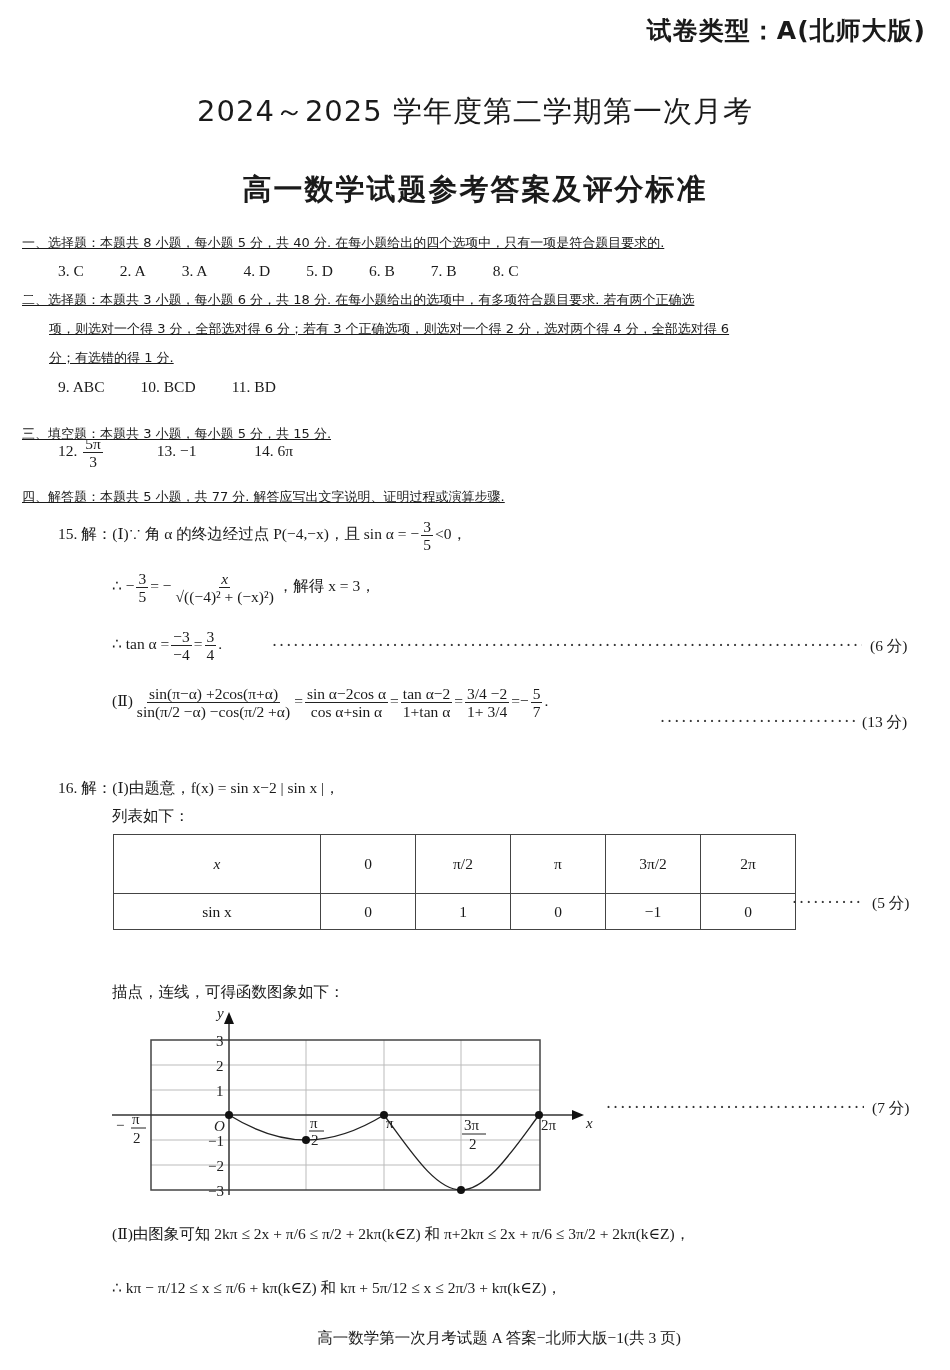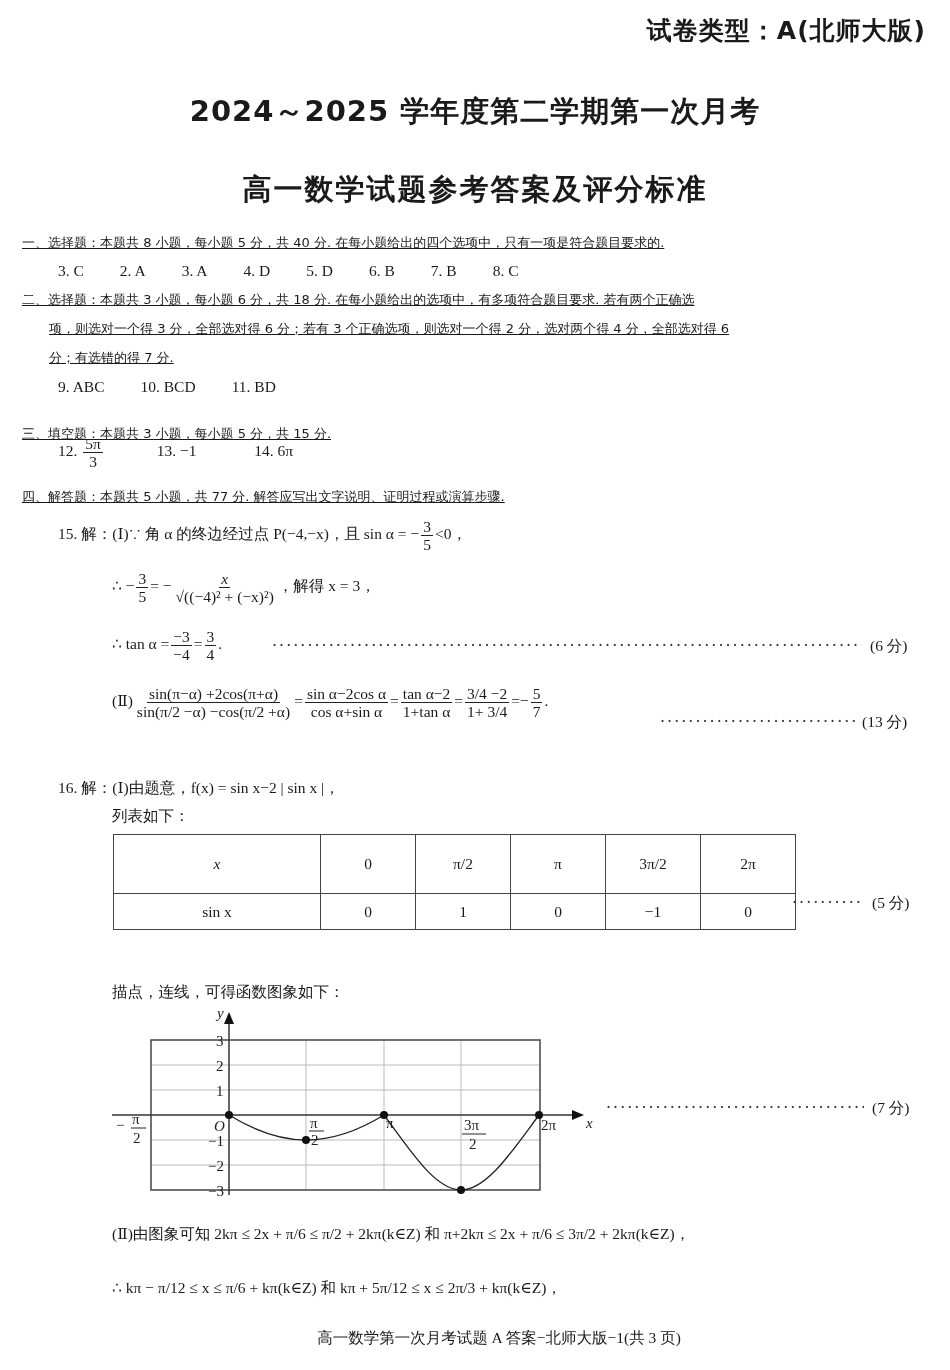--- a/index.html
+++ b/index.html
@@ -2,21 +2,21 @@
 <html><head>
 <meta charset="utf-8">
 <style>
   html, body { margin:0; padding:0; background:#fff; }
   body { width:950px; height:1370px; position:relative; overflow:hidden; color:#1a1a1a;
          font-family:"DejaVu Serif","Liberation Serif",serif; }
   .abs { position:absolute; white-space:nowrap; }
   .sans { font-family:"DejaVu Sans","Liberation Sans",sans-serif; }
   .serif { font-family:"Liberation Serif","DejaVu Serif",serif; }
   .hdr-type { right:24px; top:14px; font-size:25px; font-weight:bold; letter-spacing:1px; }
-  .title1 { left:0; right:0; top:92px; text-align:center; font-size:29px; font-weight:bold; letter-spacing:1px; }
+  .title1 { left:0; right:0; top:92px; text-align:center; font-size:29px; font-weight:normal; letter-spacing:1px; }
   .title2 { left:0; right:0; top:170px; text-align:center; font-size:29px; font-weight:bold; letter-spacing:2px; }
   .sec { font-size:13px;text-decoration:underline; }
   .ans { font-size:15.5px; }
   .ans span { margin-right:36px; }
   .line { font-size:15.5px; }
   .frac { display:inline-flex; flex-direction:column; align-items:center; vertical-align:middle; line-height:1.1; margin:0 2px; }
   .frac .n { border-bottom:1px solid #222; padding:0 2px; }
   .frac .d { padding:0 2px; }
   .dots { letter-spacing:2px; color:#333; }
   .score { font-size:15.5px; }
@@ -36,21 +36,21 @@
 <div class="abs title1 sans">2024～2025 学年度第二学期第一次月考</div>
 <div class="abs title2 sans">高一数学试题参考答案及评分标准</div>
 
 <div class="abs sec sans" style="left:22px; top:234px;">一、选择题：本题共 8 小题，每小题 5 分，共 40 分. 在每小题给出的四个选项中，只有一项是符合题目要求的.</div>
 <div class="abs ans serif" style="left:58px; top:262px;">
   <span>3. C</span><span>2. A</span><span>3. A</span><span>4. D</span><span>5. D</span><span>6. B</span><span>7. B</span><span>8. C</span>
 </div>
 
 <div class="abs sec sans" style="left:22px; top:291px;">二、选择题：本题共 3 小题，每小题 6 分，共 18 分. 在每小题给出的选项中，有多项符合题目要求. 若有两个正确选</div>
 <div class="abs sec sans" style="left:49px; top:320px;">项，则选对一个得 3 分，全部选对得 6 分；若有 3 个正确选项，则选对一个得 2 分，选对两个得 4 分，全部选对得 6</div>
-<div class="abs sec sans" style="left:49px; top:349px;">分；有选错的得 7 分.</div>
+<div class="abs sec sans" style="left:49px; top:349px;">分；有选错的得 1 分.</div>
 <div class="abs ans serif" style="left:58px; top:378px;">
   <span>9. ABC</span><span>10. BCD</span><span>11. BD</span>
 </div>
 
 <div class="abs sec sans" style="left:22px; top:406px;margin-top:19px;">三、填空题：本题共 3 小题，每小题 5 分，共 15 分.</div>
 <div class="abs line serif" style="left:58px; top:435px;">
   <span>12.</span>
   <span class="frac">
       <span class="n">5π</span>
       <span class="d">3</span>

